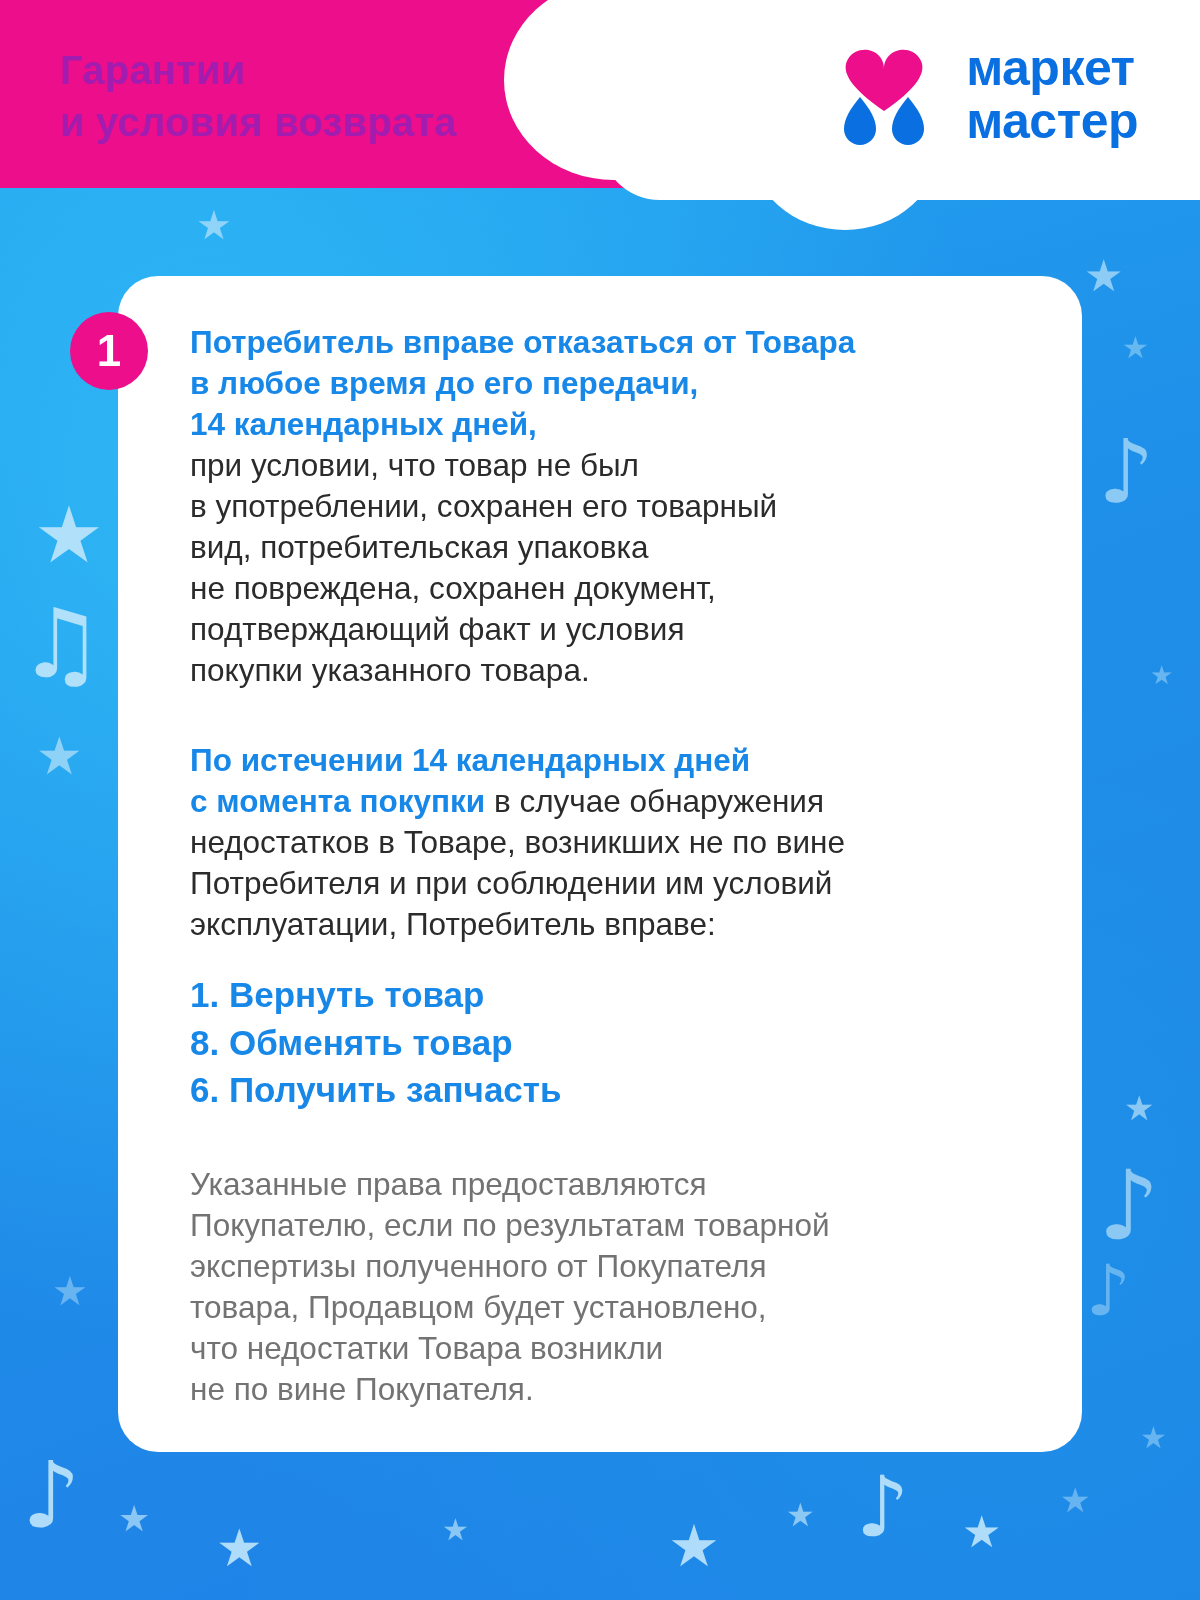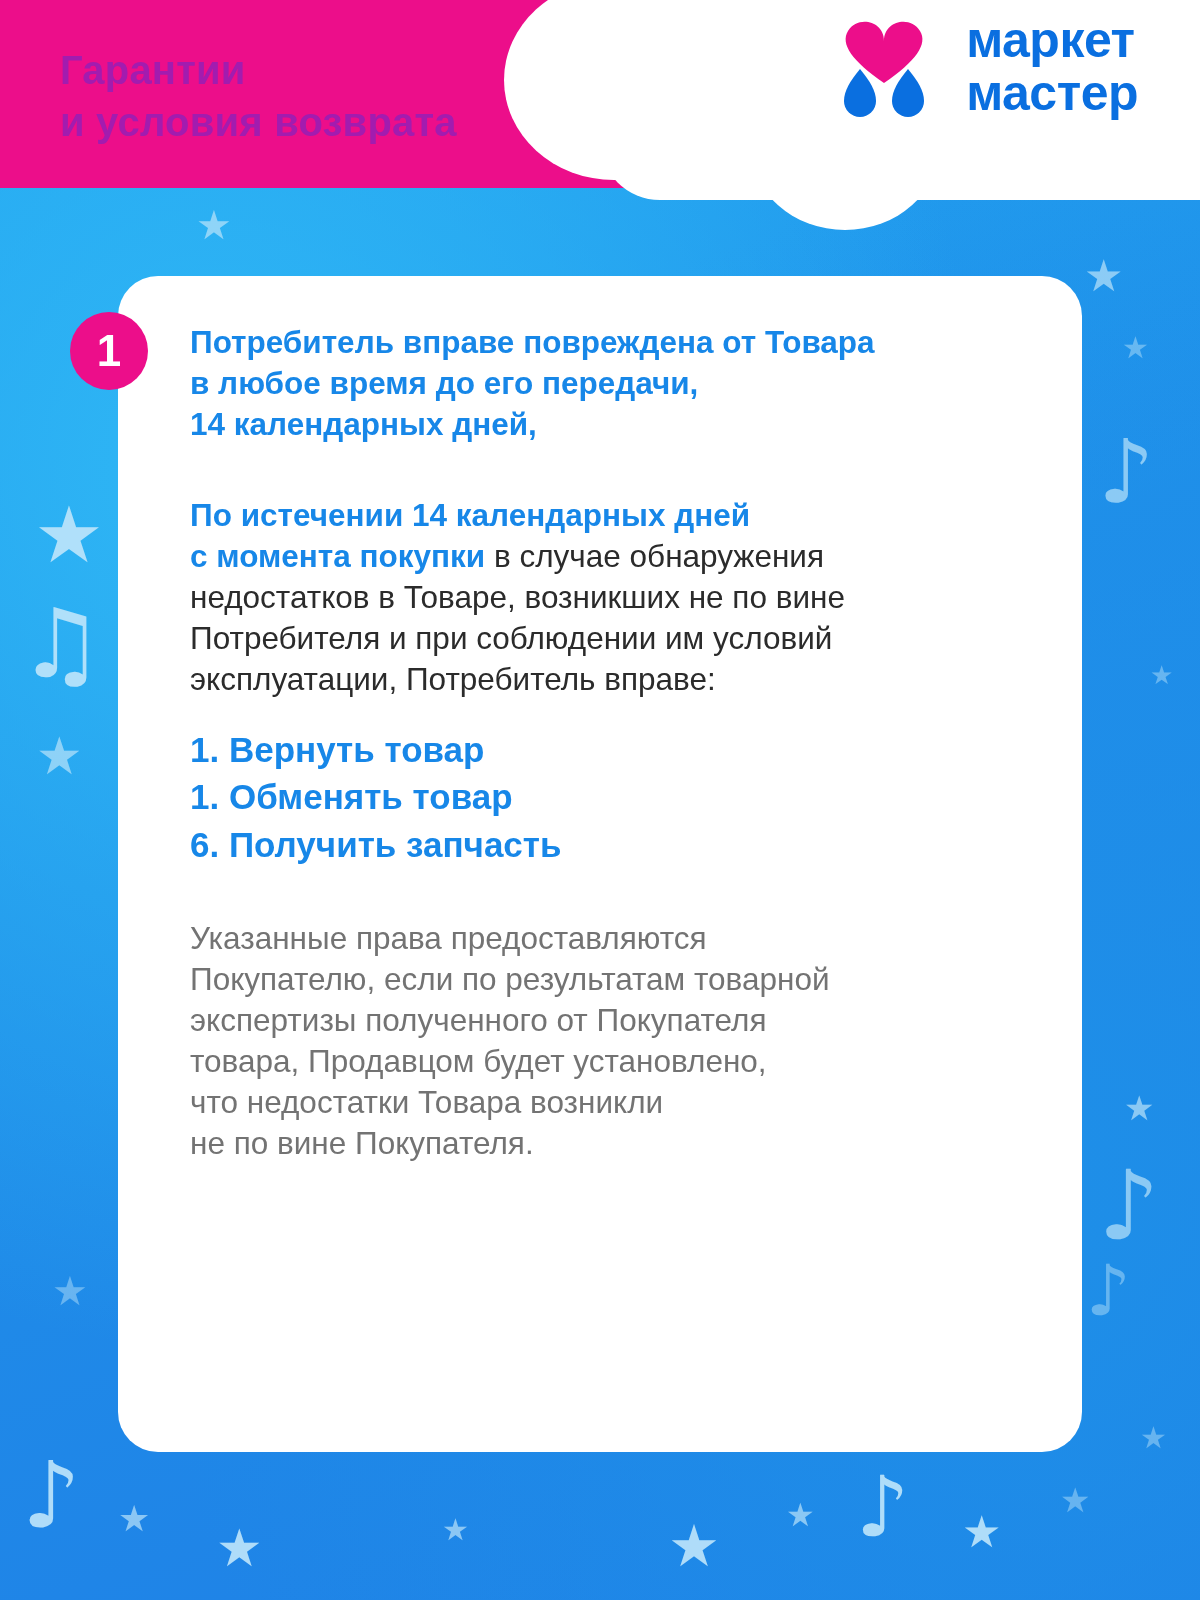--- a/index.html
+++ b/index.html
@@ -50,21 +50,21 @@
   }
   .logo-cloud:before { width:220px; height:200px; left:-96px; top:70px; }
   .logo-cloud:after  { width:150px; height:150px; left:36px; top:140px; }
   .cloud-bump-a, .cloud-bump-b {
     position:absolute; background:#ffffff; border-radius:50%;
   }
   .cloud-bump-a { width:190px; height:170px; left:150px; top:150px; }
   .cloud-bump-b { width:230px; height:130px; left:300px; top:160px; }
 
   .logo-wrap {
-    position:absolute; top:11px; right:62px;
+    position:absolute; top:39px; right:62px;
     display:flex; align-items:center; gap:22px; z-index:3;
   }
   .logo-mark { width:120px; height:112px; flex:none; }
   .logo-text {
     color:#0a6fe0; font-size:50px; font-weight:bold; line-height:1.06;
     white-space:pre-line; letter-spacing:-0.5px;
   }
 
   
   .card {
@@ -138,36 +138,42 @@
   <div class="logo-text">маркет
 мастер</div>
 </div>
 
 <div class="card">
   <div class="badge">1</div>
 
   <div class="body-col">
 
     <div class="para">
-      <span class="blue blue-run">Потребитель вправе повреждена от Товара</span>
+      <span class="blue blue-run">Потребитель вправе отказаться от Товара</span>
       <span class="blue blue-run">в любое время до его передачи,</span>
       <span class="blue blue-run">14 календарных дней,</span>
+      <span class="reg" style="white-space:pre-line;">при условии, что товар не был
+в употреблении, сохранен его товарный
+вид, потребительская упаковка
+не повреждена, сохранен документ,
+подтверждающий факт и условия
+покупки указанного товара.</span>
     </div>
 
     <div class="para gap-lg">
       <span class="blue" style="white-space:pre-line;">По истечении 14 календарных дней
 с момента покупки</span><span class="reg" style="white-space:pre-line;"> в случае обнаружения
 недостатков в Товаре, возникших не по вине
 Потребителя и при соблюдении им условий
 эксплуатации, Потребитель вправе:</span>
     </div>
 
     <div class="list">
       <div class="list-item">1. Вернуть товар</div>
-      <div class="list-item">1. Обменять товар</div>
+      <div class="list-item">8. Обменять товар</div>
       <div class="list-item">6. Получить запчасть</div>
     </div>
 
     <div class="para reg gap-lg" style="white-space:pre-line;">Указанные права предоставляются
 Покупателю, если по результатам товарной
 экспертизы полученного от Покупателя
 товара, Продавцом будет установлено,
 что недостатки Товара возникли
 не по вине Покупателя.</div>
 

